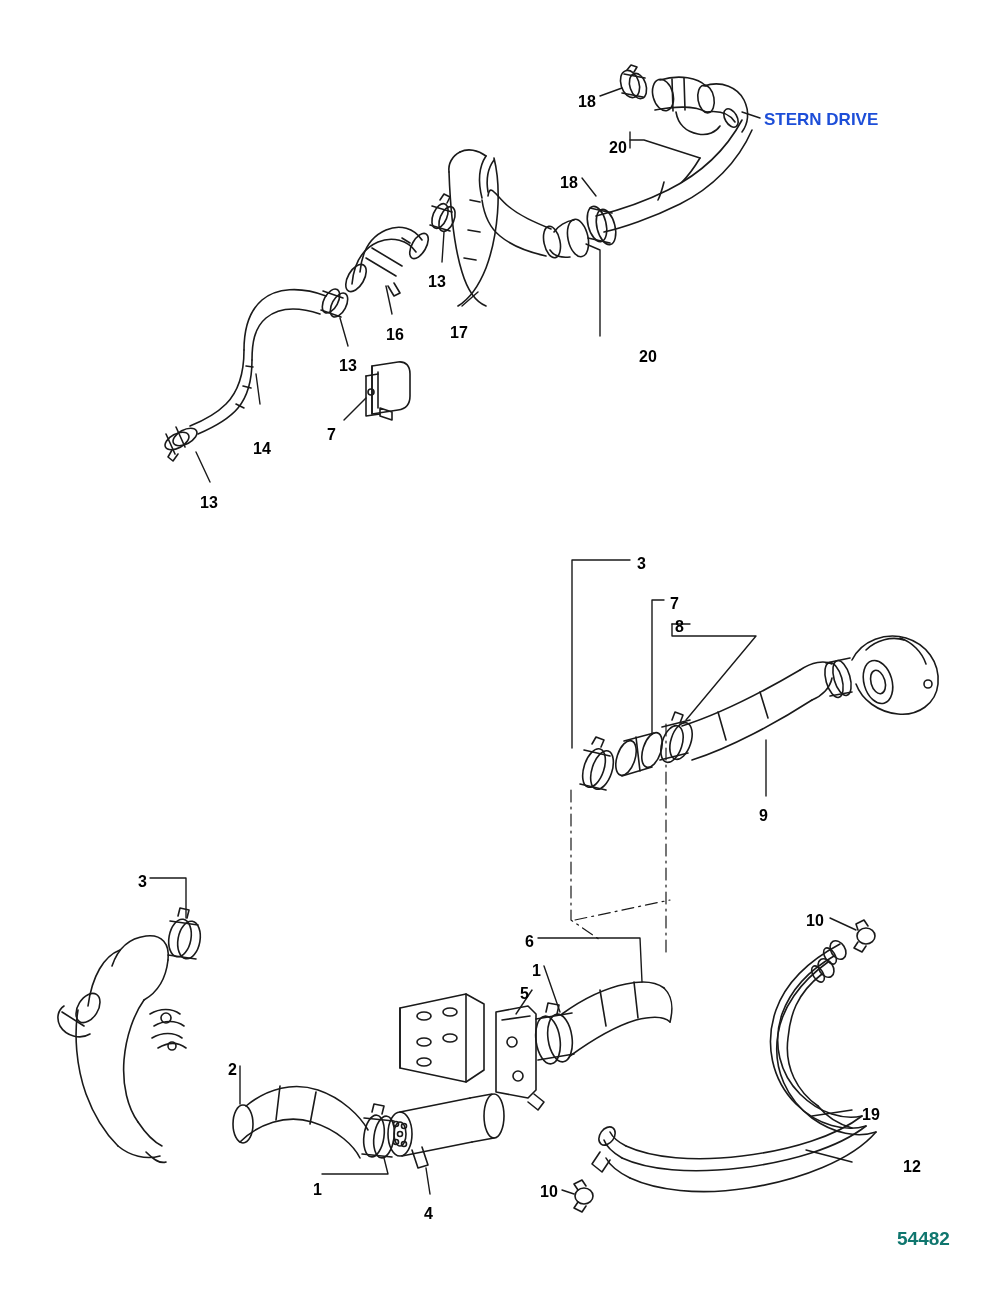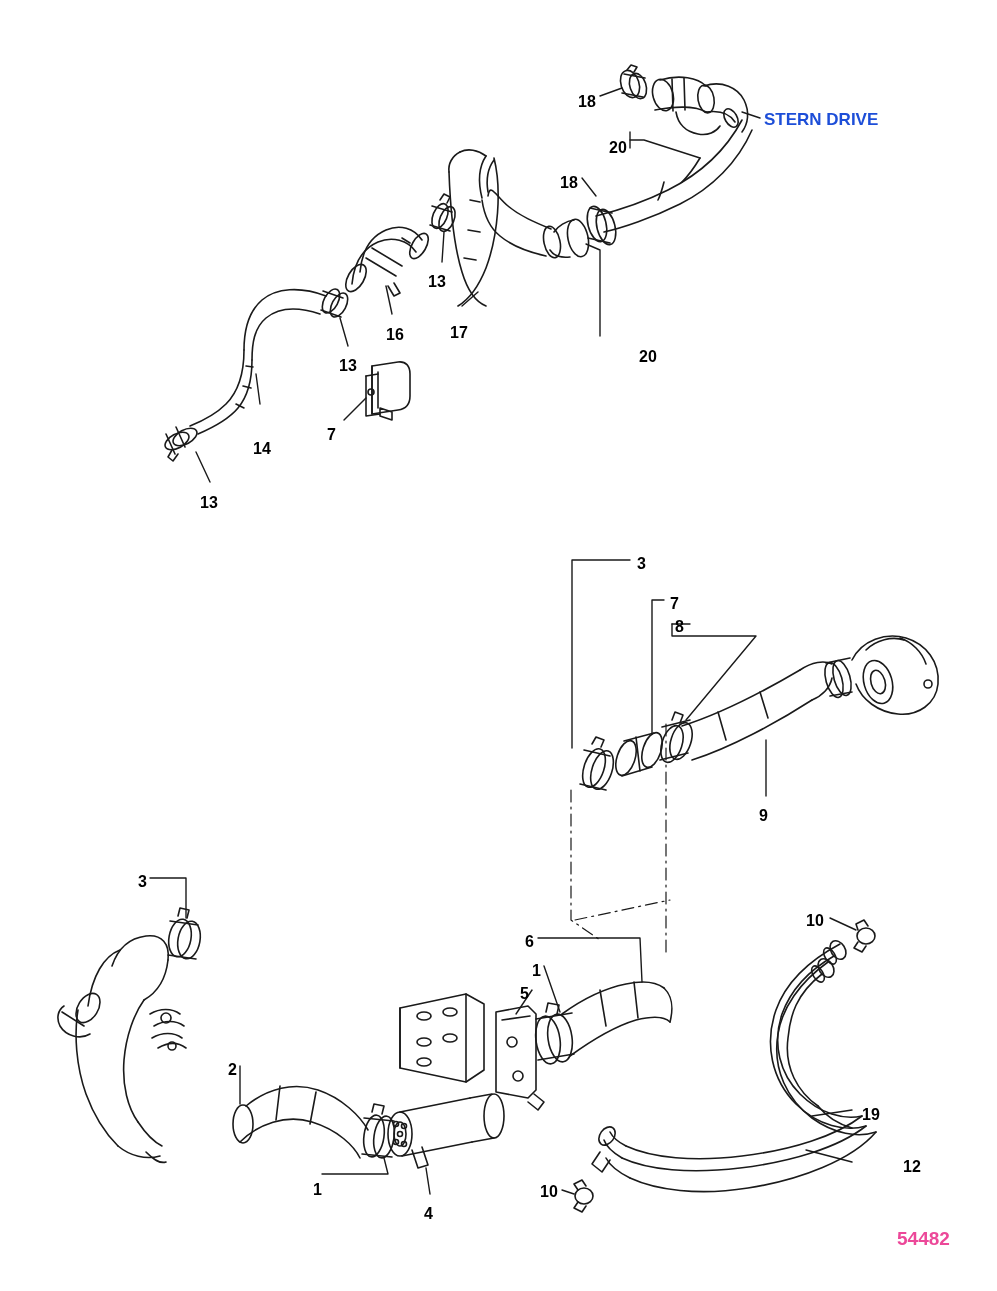--- a/index.html
+++ b/index.html
@@ -1,21 +1,21 @@
 <!DOCTYPE html>
 <html><head>
 <meta charset="utf-8">
 <style>
   html,body{margin:0;padding:0;background:#ffffff;}
   body{width:997px;height:1291px;position:relative;font-family:"Liberation Sans",sans-serif;color:#000;}
   #sheet{position:absolute;left:0;top:0;width:997px;height:1291px;overflow:hidden;}
   svg.art{position:absolute;left:0;top:0;width:997px;height:1291px;}
   .callout{position:absolute;font-family:"Liberation Sans",sans-serif;font-weight:bold;font-size:16px;line-height:19px;color:#000;white-space:nowrap;text-align:right;}
   .label-text{position:absolute;font-family:"Liberation Sans",sans-serif;font-weight:bold;font-size:17px;line-height:17px;color:#1d4ed8;white-space:nowrap;}
-  .docnum{position:absolute;font-family:"Liberation Sans",sans-serif;font-weight:bold;font-size:19px;color:#ec4899;white-space:nowrap;}
+  .docnum{position:absolute;font-family:"Liberation Sans",sans-serif;font-weight:bold;font-size:19px;color:#0f766e;white-space:nowrap;}
 </style>
 </head>
 <body>
 
 <div id="sheet">
 
   <svg class="art" viewBox="0 0 997 1291" aria-hidden="true">
     <g fill="none" stroke="#1a1a1a" stroke-width="1.6" stroke-linejoin="round" stroke-linecap="round">
 
       <g>

